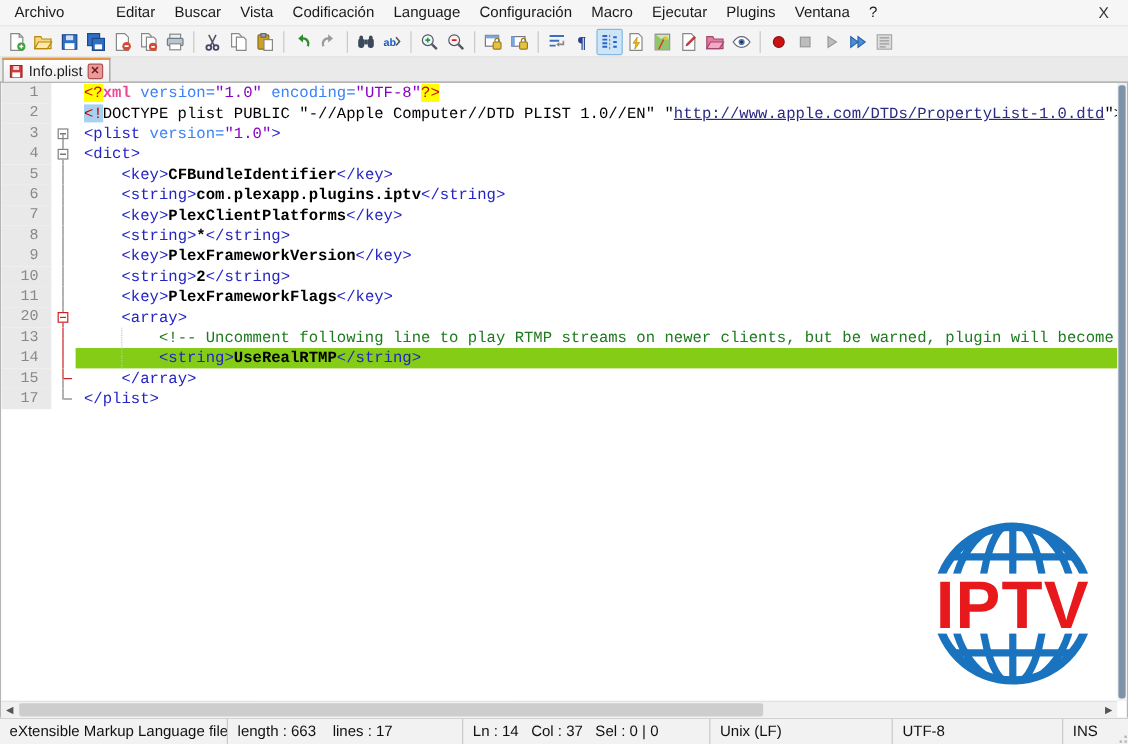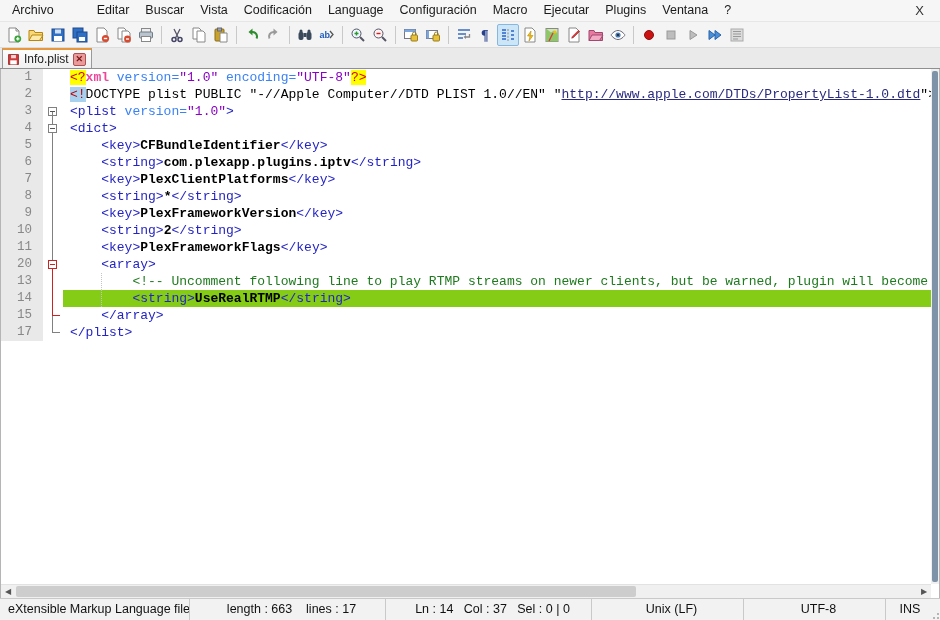--- a/index.html
+++ b/index.html
@@ -62,21 +62,21 @@
   .vscroll .thumb { position:absolute; top:2px; bottom:2px; left:1px; width:6px; background:#7f93a8; border-radius:2px; }
   .hscroll { position:absolute; left:0; right:8px; bottom:0; height:14px; background:#f0f0f0; border-top:1px solid #e2e2e2; }
   .hscroll .arrow { position:absolute; top:0; width:14px; height:13px; color:#555; font-size:8px; line-height:13px; text-align:center; }
   .hscroll .arrow.left { left:0; } .hscroll .arrow.right { right:0; }
   .hscroll .thumb { position:absolute; left:15px; width:620px; top:1px; height:11px; background:#cdcdcd; border-radius:2px; }
 
   
   .logo { position:absolute; right:10px; bottom:16px; width:170px; height:156px; background:#fff; }
 
   
-  .statusbar { height:22px; background:#f2f2f2; border-top:1px solid #c9c9c9; display:flex; align-items:center; font-size:12.5px; color:#111; flex:0 0 auto;text-align:center; }
+  .statusbar { height:22px; background:#f2f2f2; border-top:1px solid #c9c9c9; display:flex; align-items:center; font-size:12.5px; color:#111; flex:0 0 auto; }
   .sb-seg { height:100%; line-height:21px; padding-left:8px; border-right:1px solid #c9c9c9; white-space:pre; overflow:hidden; }
   .sb-seg:last-of-type { border-right:none; }
   .sb-grip { margin-left:auto; width:13px; height:13px; align-self:flex-end; position:relative; }
   .sb-grip i { position:absolute; width:2px; height:2px; background:#b5b5b5; }
 </style>
 </head>
 <body>
 
 <div id="app">
   <div class="menubar">
@@ -440,20 +440,38 @@
         </div>
         <div class="code-line">
           <div class="gutter">17</div>
           <div class="foldcol">
             <div class="fv t"></div>
             <div class="ftick"></div>
           </div>
           <div class="codetext"><span class="tok-tag">&lt;/plist&gt;</span></div>
         </div>
       </div>
+    <div class="logo">
+      <svg viewBox="0 0 170 156" width="170" height="156">
+        <g id="globe" fill="none" stroke-width="6" stroke="#1a73be">
+          <clipPath id="gc">
+              <circle cx="85" cy="77" r="64"></circle>
+            </clipPath>
+          <g clip-path="url(#gc)">
+            <path d="M20 38 H150 M12 58 H158 M12 96 H158 M20 118 H150"></path>
+            <ellipse cx="85" cy="77" rx="26" ry="67"></ellipse>
+            <ellipse cx="85" cy="77" rx="50" ry="67"></ellipse>
+            <path d="M85 8 V146"></path>
+          </g>
+          <circle cx="85" cy="77" r="64" stroke-width="7"></circle>
+          <rect x="0" y="52" width="170" height="50" fill="#ffffff" stroke="none"></rect>
+        </g>
+        <text id="logo-text" x="85" y="97" text-anchor="middle" font-family="Liberation Sans, sans-serif" font-weight="bold" font-size="56" letter-spacing="1" fill="#e8191c">IPTV</text>
+      </svg>
+    </div>
     <div class="vscroll">
         <div class="thumb"></div>
       </div>
     <div class="hscroll">
       <div class="arrow left">◀</div>
       <div class="thumb"></div>
       <div class="arrow right">▶</div>
     </div>
   </div>
   <div class="statusbar">

